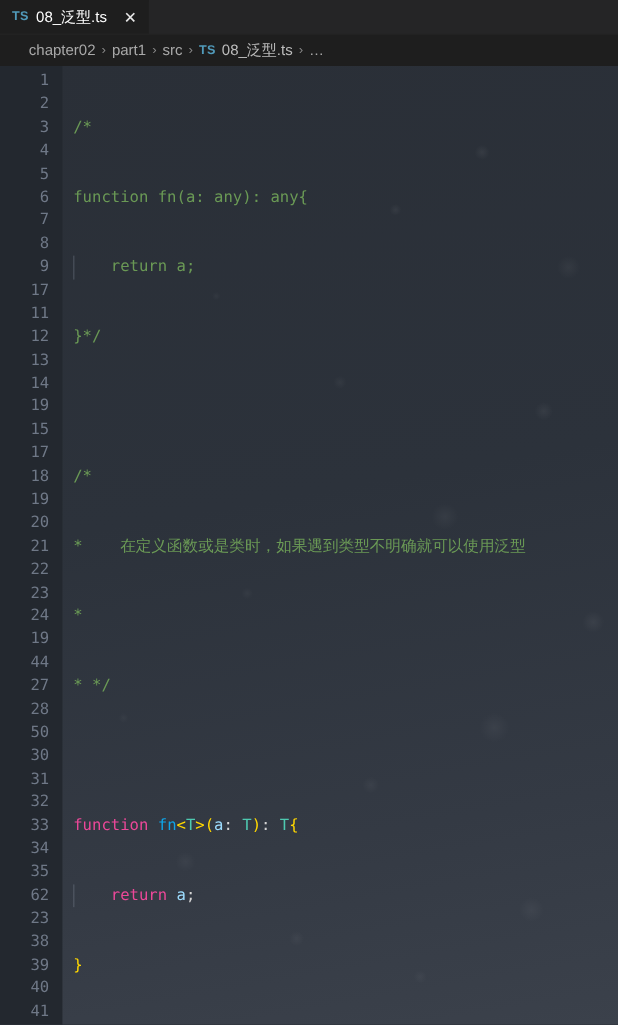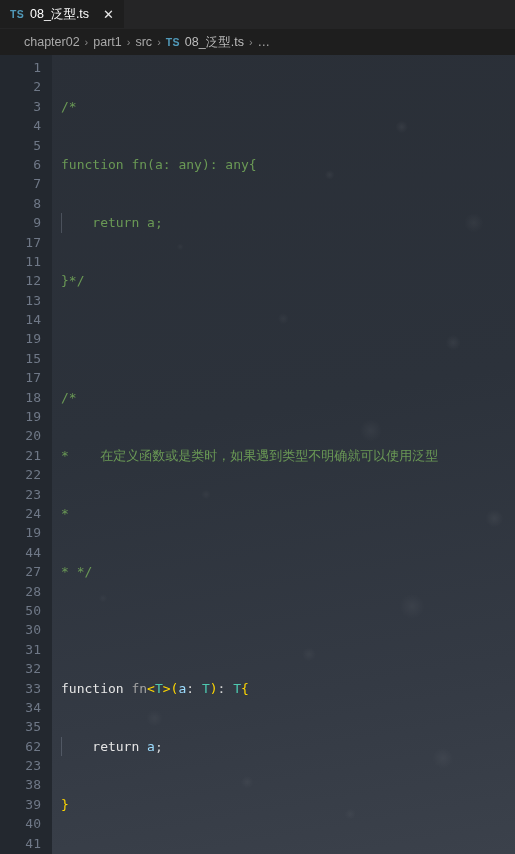--- a/index.html
+++ b/index.html
@@ -179,22 +179,22 @@
     content: "";
     position: absolute;
     top: 0;
     height: 19.4px;
     width: 1px;
     background: rgba(150,160,175,.30);
   }
   .ig1::before { left: 0px; }
 
   
-  .kw   { color: #e5e5e5; }            
-  .fnn  { color: #a3a3a3; }            
+  .kw   { color: #ec4899; }            
+  .fnn  { color: #0ea5e9; }            
   .typ  { color: #4ec9b0; }            
   .var  { color: #9cdcfe; }            
   .cmt  { color: #6a9955; }            
   .pun  { color: #d4d4d4; }            
   .br1  { color: #ffd700; }            
 </style>
 </head>
 <body>
 
 <div class="window">

